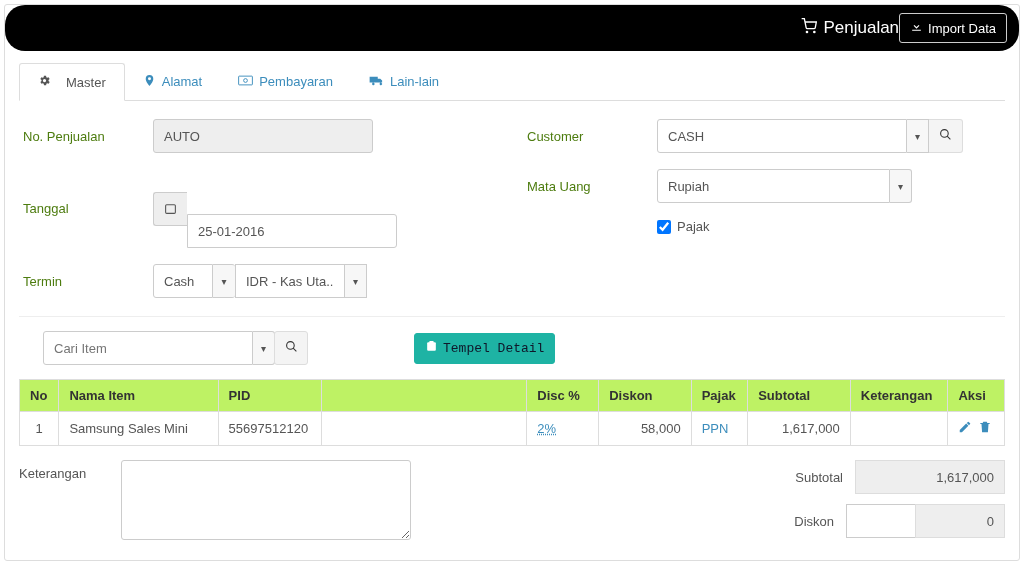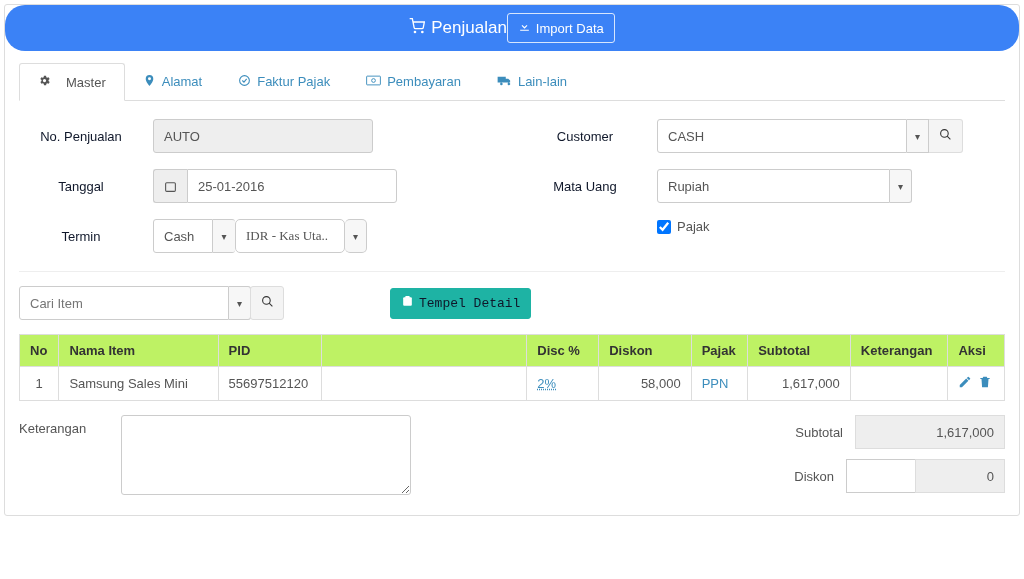--- a/index.html
+++ b/index.html
@@ -1,58 +1,58 @@
 <!DOCTYPE html>
 <html><head>
 <meta charset="utf-8">
 <style>
   * { box-sizing: border-box; margin: 0; padding: 0; }
   body { font-family: "Helvetica Neue", Arial, sans-serif; font-size: 13px; color: #555; background: #fff; width: 1024px; }
 
   .panel { border: 1px solid #ddd; border-radius: 3px; margin: 4px; }
-  .panel-heading { background: #3b82f6; color: #fff; padding: 8px 12px; display: flex; align-items: center; justify-content: center; border-top-left-radius: 3px; border-top-right-radius: 3px; border-radius: 20px; }
+  .panel-heading { background: #000000; color: #fff; padding: 8px 12px; display: flex; align-items: center; justify-content: flex-end; border-top-left-radius: 3px; border-top-right-radius: 3px; border-radius: 20px; }
   .panel-title { font-size: 17px; font-weight: 400; display: flex; align-items: center; gap: 6px; }
   .btn { display: inline-flex; align-items: center; gap: 5px; padding: 6px 10px; border-radius: 3px; font-size: 13px; cursor: pointer; border: 1px solid transparent; background: #fff; }
   .btn-outline-w { border: 1px solid rgba(255,255,255,0.8); color: #fff; background: transparent; }
   .btn-info { background: #1eb3a4; color: #0f172a; border-color: #1eb3a4; font-family: Liberation Mono, monospace; }
   .btn-danger { background: #dd4b39; color: #fff; border-color: #d73925; }
   .btn-default { background: #f4f4f4; color: #444; border: 1px solid #ddd; }
   .btn-icon { width: 34px; height: 34px; justify-content: center; padding: 0; }
 
   .panel-body { padding: 12px 14px; }
 
   .tabs { display: flex; border-bottom: 1px solid #ddd; gap: 0; }
   .tab { padding: 10px 18px; color: #3c8dbc; cursor: pointer; display: flex; align-items: center; gap: 6px; font-size: 13px; }
   .tab.active { color: #555; border: 1px solid #ddd; border-bottom: 1px solid #fff; margin-bottom: -1px; border-radius: 3px 3px 0 0; background: #fff; gap: 15px; }
 
   .form-area { display: flex; padding: 18px 4px 0 4px; gap: 30px; }
   .col { flex: 1; display: flex; flex-direction: column; gap: 16px; }
   .form-row { display: flex; align-items: center; }
-  .label { width: 130px; text-align: center; padding-right: 14px; color: #0f172a; }
+  .label { width: 130px; text-align: left; padding-right: 14px; color: #4d7c0f; }
   .controls { display: flex; gap: 0; align-items: center; }
   .input { height: 34px; border: 1px solid #ccc; border-radius: 3px; padding: 0 10px; font-size: 13px; color: #555; background:#fff; }
   .input.readonly { background: #eee; }
   .input.w220 { width: 220px; }
   .input.w210 { width: 210px; }
   .addon { height: 34px; width: 34px; border: 1px solid #ccc; background: #eee; display:flex; align-items:center; justify-content:center; color:#555; }
   .select-caret { height:34px; width:22px; border:1px solid #ccc; border-left:none; background:#f7f7f7; display:flex; align-items:center; justify-content:center; color:#555; font-size:10px; }
   .combo { display:flex; }
   .combo .input { border-top-right-radius: 0; border-bottom-right-radius: 0; }
   .combo .select-caret { border-top-right-radius:3px; border-bottom-right-radius:3px; }
-  .join-right .input, .join-right .select-caret { border-radius: 5px; font-family: Liberation Serif, serif; }
+  .join-right .input, .join-right .select-caret { border-radius: 0; }
   .group-last { border-top-right-radius:3px; border-bottom-right-radius:3px; }
 
   .customer-wrap { display:flex; }
   .customer-wrap .input { border-top-right-radius:0; border-bottom-right-radius:0; width: 250px; }
   .check { display:flex; align-items:center; gap:6px; padding-left:0; }
   .check input { width:14px; height:14px; }
 
   hr.sep { border:none; border-top:1px solid #eee; margin: 18px 0 14px; }
 
-  .search-row { display:flex; align-items:center; gap:18px; margin-bottom: 14px; }
+  .search-row { display:flex; align-items:center; gap:18px; margin-bottom: 14px; margin-left: 24px; }
 
   table.grid { width:100%; border-collapse: collapse; font-size:13px; }
   table.grid th, table.grid td { border:1px solid #ddd; padding: 8px 10px; text-align:left; }
   table.grid th { background:#bef264; color:#333; font-weight:700; }
   table.grid td.right { text-align:right; }
   table.grid td.center { text-align:center; }
   .link { color:#3c8dbc; text-decoration: underline dotted; cursor:pointer;}
   .link-plain { color:#3c8dbc; cursor:pointer; }
   .row-actions { display:flex; gap:6px; color:#3c8dbc; }
 
@@ -98,27 +98,20 @@
             </svg></span>
         <span>Master</span>
       </div>
       <div class="tab">
         <span><svg width="13" height="13" viewBox="0 0 24 24" fill="#3c8dbc">
               <path d="M12 2a7 7 0 0 0-7 7c0 5 7 13 7 13s7-8 7-13a7 7 0 0 0-7-7zm0 9.5A2.5 2.5 0 1 1 12 6a2.5 2.5 0 0 1 0 5.5z"></path>
             </svg></span>
         <span>Alamat</span>
       </div>
       <div class="tab">
-        <span><svg width="13" height="13" viewBox="0 0 24 24" fill="none" stroke="#3c8dbc" stroke-width="2">
-              <circle cx="12" cy="12" r="9"></circle>
-              <path d="M8 12l3 3 5-6"></path>
-            </svg></span>
-        <span>Faktur Pajak</span>
-      </div>
-      <div class="tab">
         <span><svg width="15" height="13" viewBox="0 0 24 16" fill="none" stroke="#3c8dbc" stroke-width="1.5">
               <rect x="1" y="1" width="22" height="14" rx="1"></rect>
               <circle cx="12" cy="8" r="3"></circle>
             </svg></span>
         <span>Pembayaran</span>
       </div>
       <div class="tab">
         <span><svg width="15" height="13" viewBox="0 0 24 16" fill="#3c8dbc">
               <path d="M1 2h13v9H1zM14 5h4l3 3v3h-7zM5 14a2 2 0 1 0 0-1zM17 14a2 2 0 1 0 0-1z"></path>
             </svg></span>
@@ -136,21 +129,21 @@
         </div>
         <div class="form-row">
           <div class="label">Tanggal</div>
           <div class="controls">
             <div class="addon" style="border-right:none; border-radius:3px 0 0 3px;">
               <svg width="13" height="13" viewBox="0 0 24 24" fill="#555">
                   <rect x="3" y="5" width="18" height="16" rx="2" fill="none" stroke="#555" stroke-width="2"></rect>
                   <path d="M3 9h18M8 3v4M16 3v4"></path>
                 </svg>
             </div>
-            <input class="input w210" style="border-radius: 0px 3px 3px 0px;" value="25-01-2016">
+            <input class="input w210" style="border-radius: 0px 3px 3px 0px; margin-top: 45px;" value="25-01-2016">
           </div>
         </div>
         <div class="form-row">
           <div class="label">Termin</div>
           <div class="controls">
             <div class="combo">
               <input class="input" style="width: 60px;" readonly="" value="Cash">
               <div class="select-caret" style="border-right:none">▾</div>
             </div>
             <div class="combo join-right">

